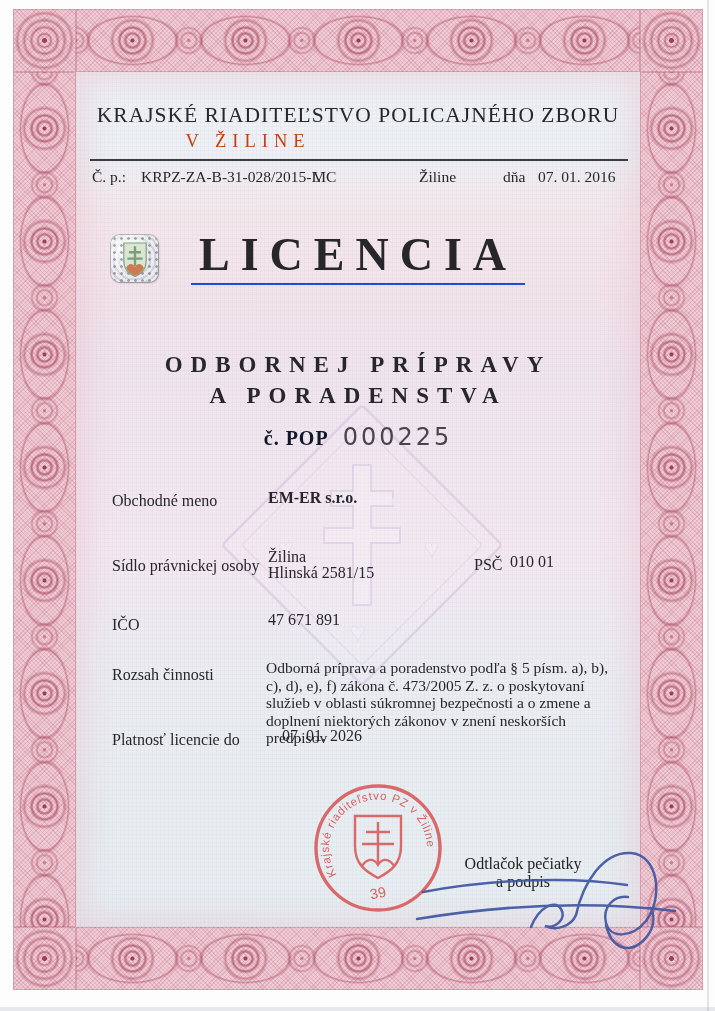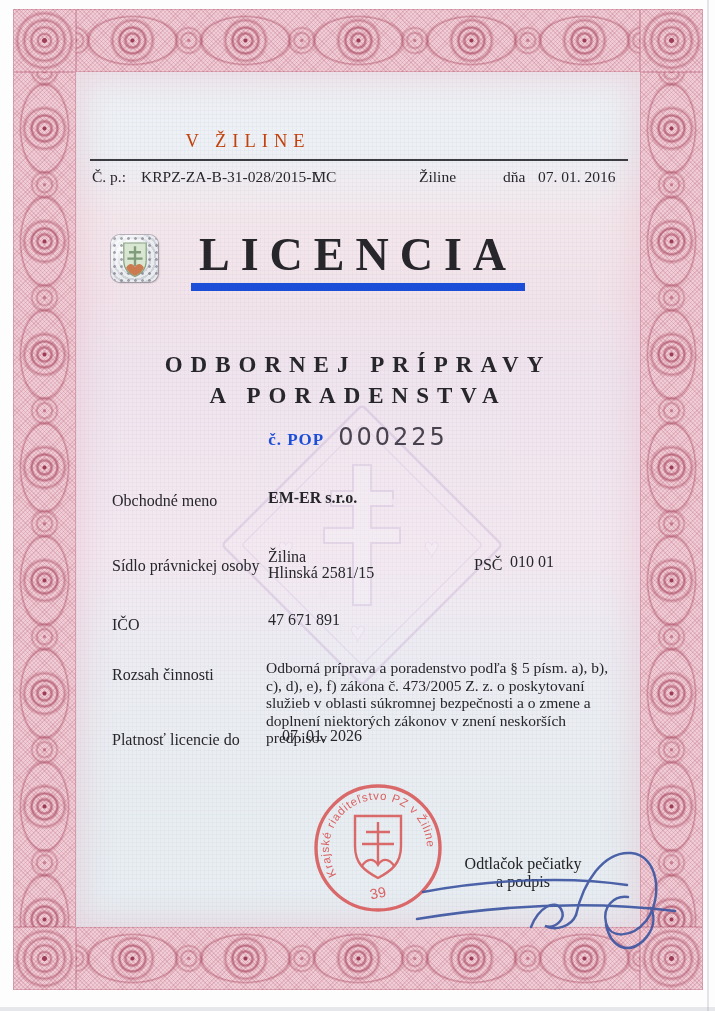--- a/index.html
+++ b/index.html
@@ -96,26 +96,26 @@
     background-image:
       radial-gradient(circle, rgba(90,90,105,.5) 1px, transparent 1.7px),
       radial-gradient(circle at 30% 28%, rgba(255,255,255,.95), rgba(210,212,220,.15) 62%),
       repeating-radial-gradient(circle at 50% 50%, #cdd1d8 0 2px, #edeff2 2px 5px),
       linear-gradient(135deg,#e2e5e9,#b6bcc6);
     background-size:7px 7px,auto,auto,auto;
     box-shadow:0 0 0 1px rgba(120,120,132,.45), 1px 1px 2px rgba(0,0,0,.25);
   }
   .holo svg{position:absolute;left:8px;top:4px;}
   .title-main{left:76px;top:228px;width:564px;font-size:46px;font-weight:bold;letter-spacing:11px;color:#26262b;}
-  .title-main span{display:inline-block;padding:0 8px 2px 8px;border-bottom:8px solid #1d4ed8;}
+  .title-main span{display:inline-block;padding:0 8px 2px 8px;border-bottom:2px solid #1d4ed8;}
   .subtitle{left:76px;top:303px;width:564px;font-size:16px;letter-spacing:7px;color:#2e2e36;}
   .subject1{left:76px;top:352px;width:564px;font-size:23px;font-weight:bold;letter-spacing:8px;color:#26262b;}
   .subject2{left:76px;top:383px;width:564px;font-size:23px;font-weight:bold;letter-spacing:8px;color:#26262b;}
   .numrow{left:76px;top:423px;width:564px;}
-  .numlabel{font-size:17px;font-weight:bold;letter-spacing:1px;color:#1d4ed8;}
+  .numlabel{font-size:20px;font-weight:bold;letter-spacing:1px;color:#0f172a;}
   .numvalue{font-family:"DejaVu Sans",sans-serif;font-size:24px;letter-spacing:3px;color:#49434f;margin-left:10px;text-align:right;}
 
   
   .watermark{left:222px;top:405px;opacity:.9;}
 
   
   .flabel{font-size:16px;color:#26262b;}
   .fvalue{font-size:16px;color:#26262b;}
   .bold{font-weight:bold;}
   .para{width:358px;line-height:17.5px;font-size:15.5px;color:#26262b;}
@@ -150,20 +150,21 @@
       <text x="56" y="152" font-size="26" fill="rgba(245,238,248,0.95)" stroke="#d8c7e2" stroke-width="0.6">♥</text>
       <text x="202" y="152" font-size="26" fill="rgba(245,238,248,0.95)" stroke="#d8c7e2" stroke-width="0.6">♥</text>
       <text x="128" y="236" font-size="26" fill="rgba(245,238,248,0.95)" stroke="#d8c7e2" stroke-width="0.6">♥</text>
       <text x="96" y="104" font-size="18" fill="rgba(238,228,242,0.9)">♥</text>
       <text x="168" y="104" font-size="18" fill="rgba(238,228,242,0.9)">♥</text>
       <text x="96" y="196" font-size="18" fill="rgba(238,228,242,0.9)">♥</text>
       <text x="168" y="196" font-size="18" fill="rgba(238,228,242,0.9)">♥</text>
     </g>
   </svg>
 
+  <div class="abs ctr authority1">KRAJSKÉ RIADITEĽSTVO POLICAJNÉHO ZBORU</div>
   <div class="abs ctr authority2">V ŽILINE</div>
   <div class="abs head-rule"></div>
   <span class="abs refrow rl">Č. p.:</span>
   <span class="abs refrow rn">KRPZ-ZA-B-31-028/2015-LIC</span>
   <span class="abs refrow rv">V</span>
   <span class="abs refrow rc">Žiline</span>
   <span class="abs refrow dl">dňa</span>
   <span class="abs refrow dv">07. 01. 2016</span>
 
   <div class="abs holo">

